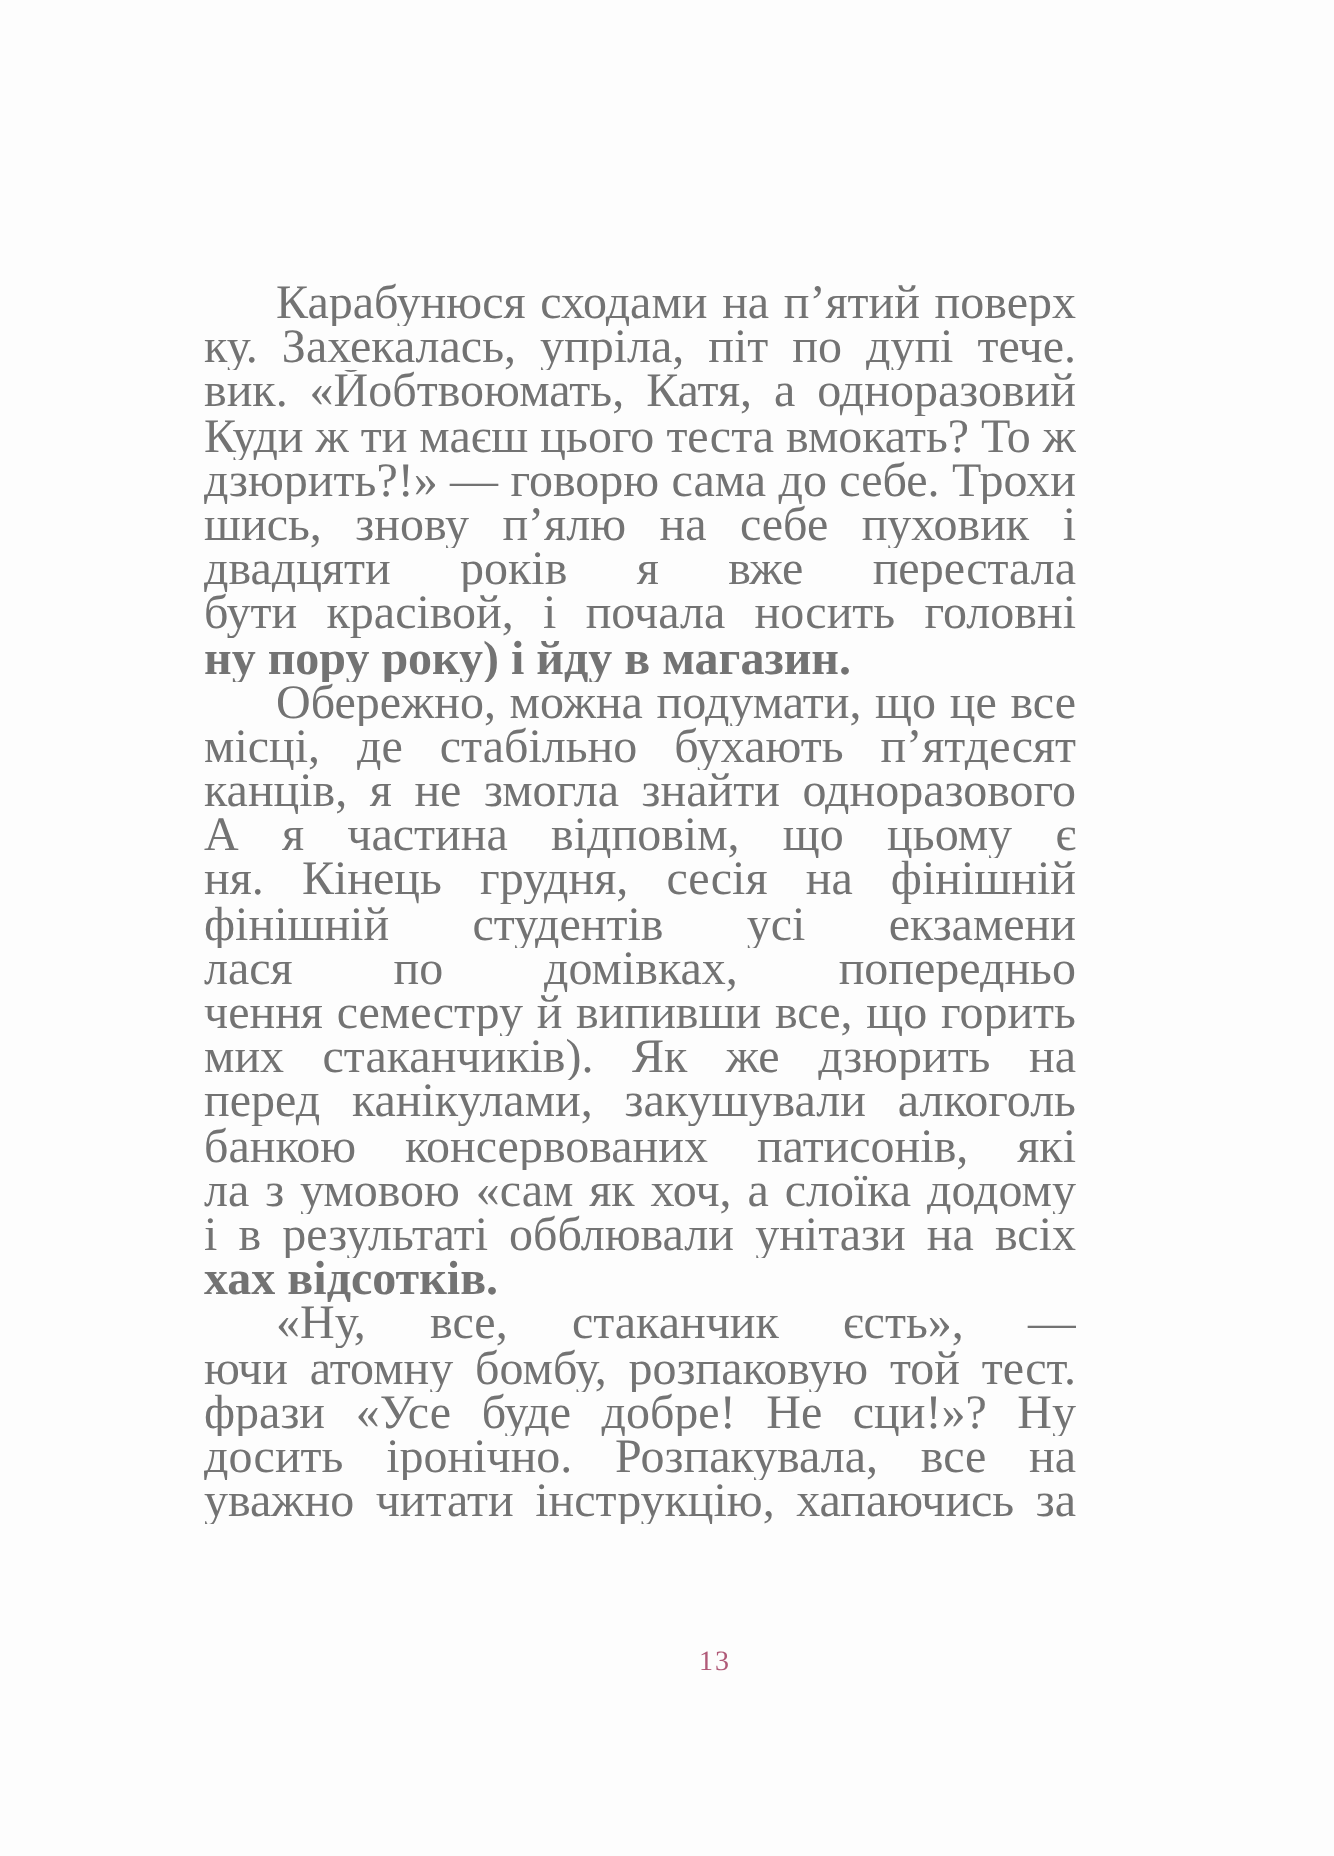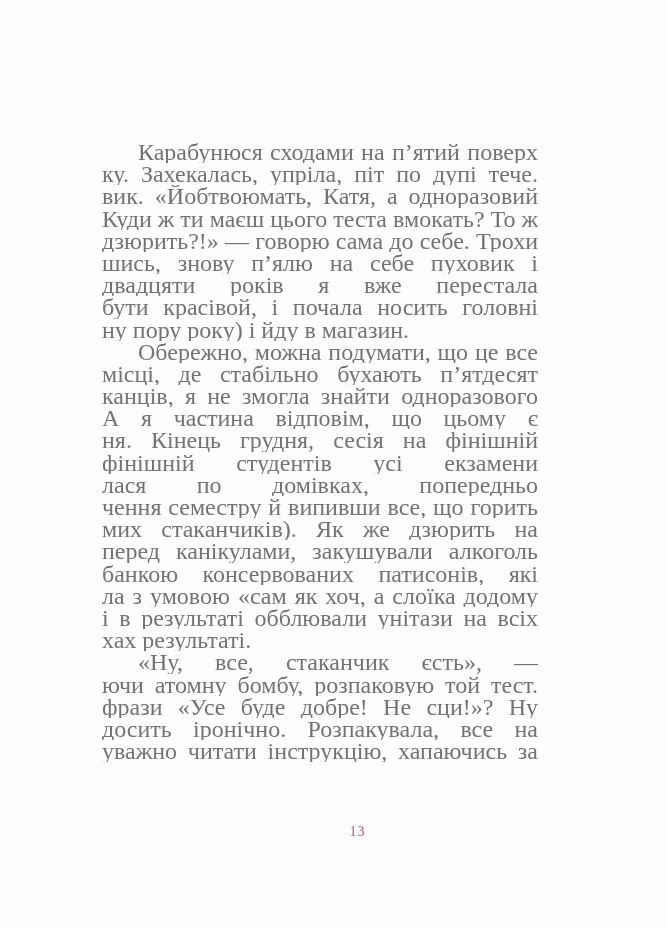--- a/index.html
+++ b/index.html
@@ -36,20 +36,21 @@
     -moz-text-align-last: justify;
     white-space: normal;
     overflow: hidden;
     height: 22.2px;
   }
   .line.first {
     text-indent: 36px;
   }
   .line.lastline {
     text-align-last: left;
+    font-weight: bold;
     -moz-text-align-last: left;
   }
   .folio {
     position: absolute;
     left: 0;
     right: 0;
     top: 824px;
     text-align: center;
     font-size: 14px;
     letter-spacing: 1px;
@@ -83,21 +84,21 @@
       <span class="line">А я частина відповім, що цьому є раціональне пояснен-</span>
       <span class="line">ня. Кінець грудня, сесія на фінішній прямій, більша</span>
       <span class="line">фінішній студентів усі екзамени поздавала й роз’їха-</span>
       <span class="line">лася по домівках, попередньо відсвяткувавши закін-</span>
       <span class="line">чення семестру й випивши все, що горить (з тих са-</span>
       <span class="line">мих стаканчиків). Як же дзюрить на останніх п’янках</span>
       <span class="line">перед канікулами, закушували алкоголь останньою</span>
       <span class="line">банкою консервованих патисонів, які мама переда-</span>
       <span class="line">ла з умовою «сам як хоч, а слоїка додому щоб привіз»,</span>
       <span class="line">і в результаті обблювали унітази на всіх п’яти повер-</span>
-      <span class="line lastline">хах результаті.</span>
+      <span class="line lastline">хах відсотків.</span>
     </p>
 
     <p class="para">
       <span class="line first">«Ну, все, стаканчик єсть», — підсумовую я, прийшов-</span>
       <span class="line">ючи атомну бомбу, розпаковую той тест. Чому на упа-</span>
       <span class="line">фрази «Усе буде добре! Не сци!»? Ну круто ж, якби пи-</span>
       <span class="line">досить іронічно. Розпакувала, все на місці. Починаю</span>
       <span class="line">уважно читати інструкцію, хапаючись за кожне слово</span>
     </p>
 

